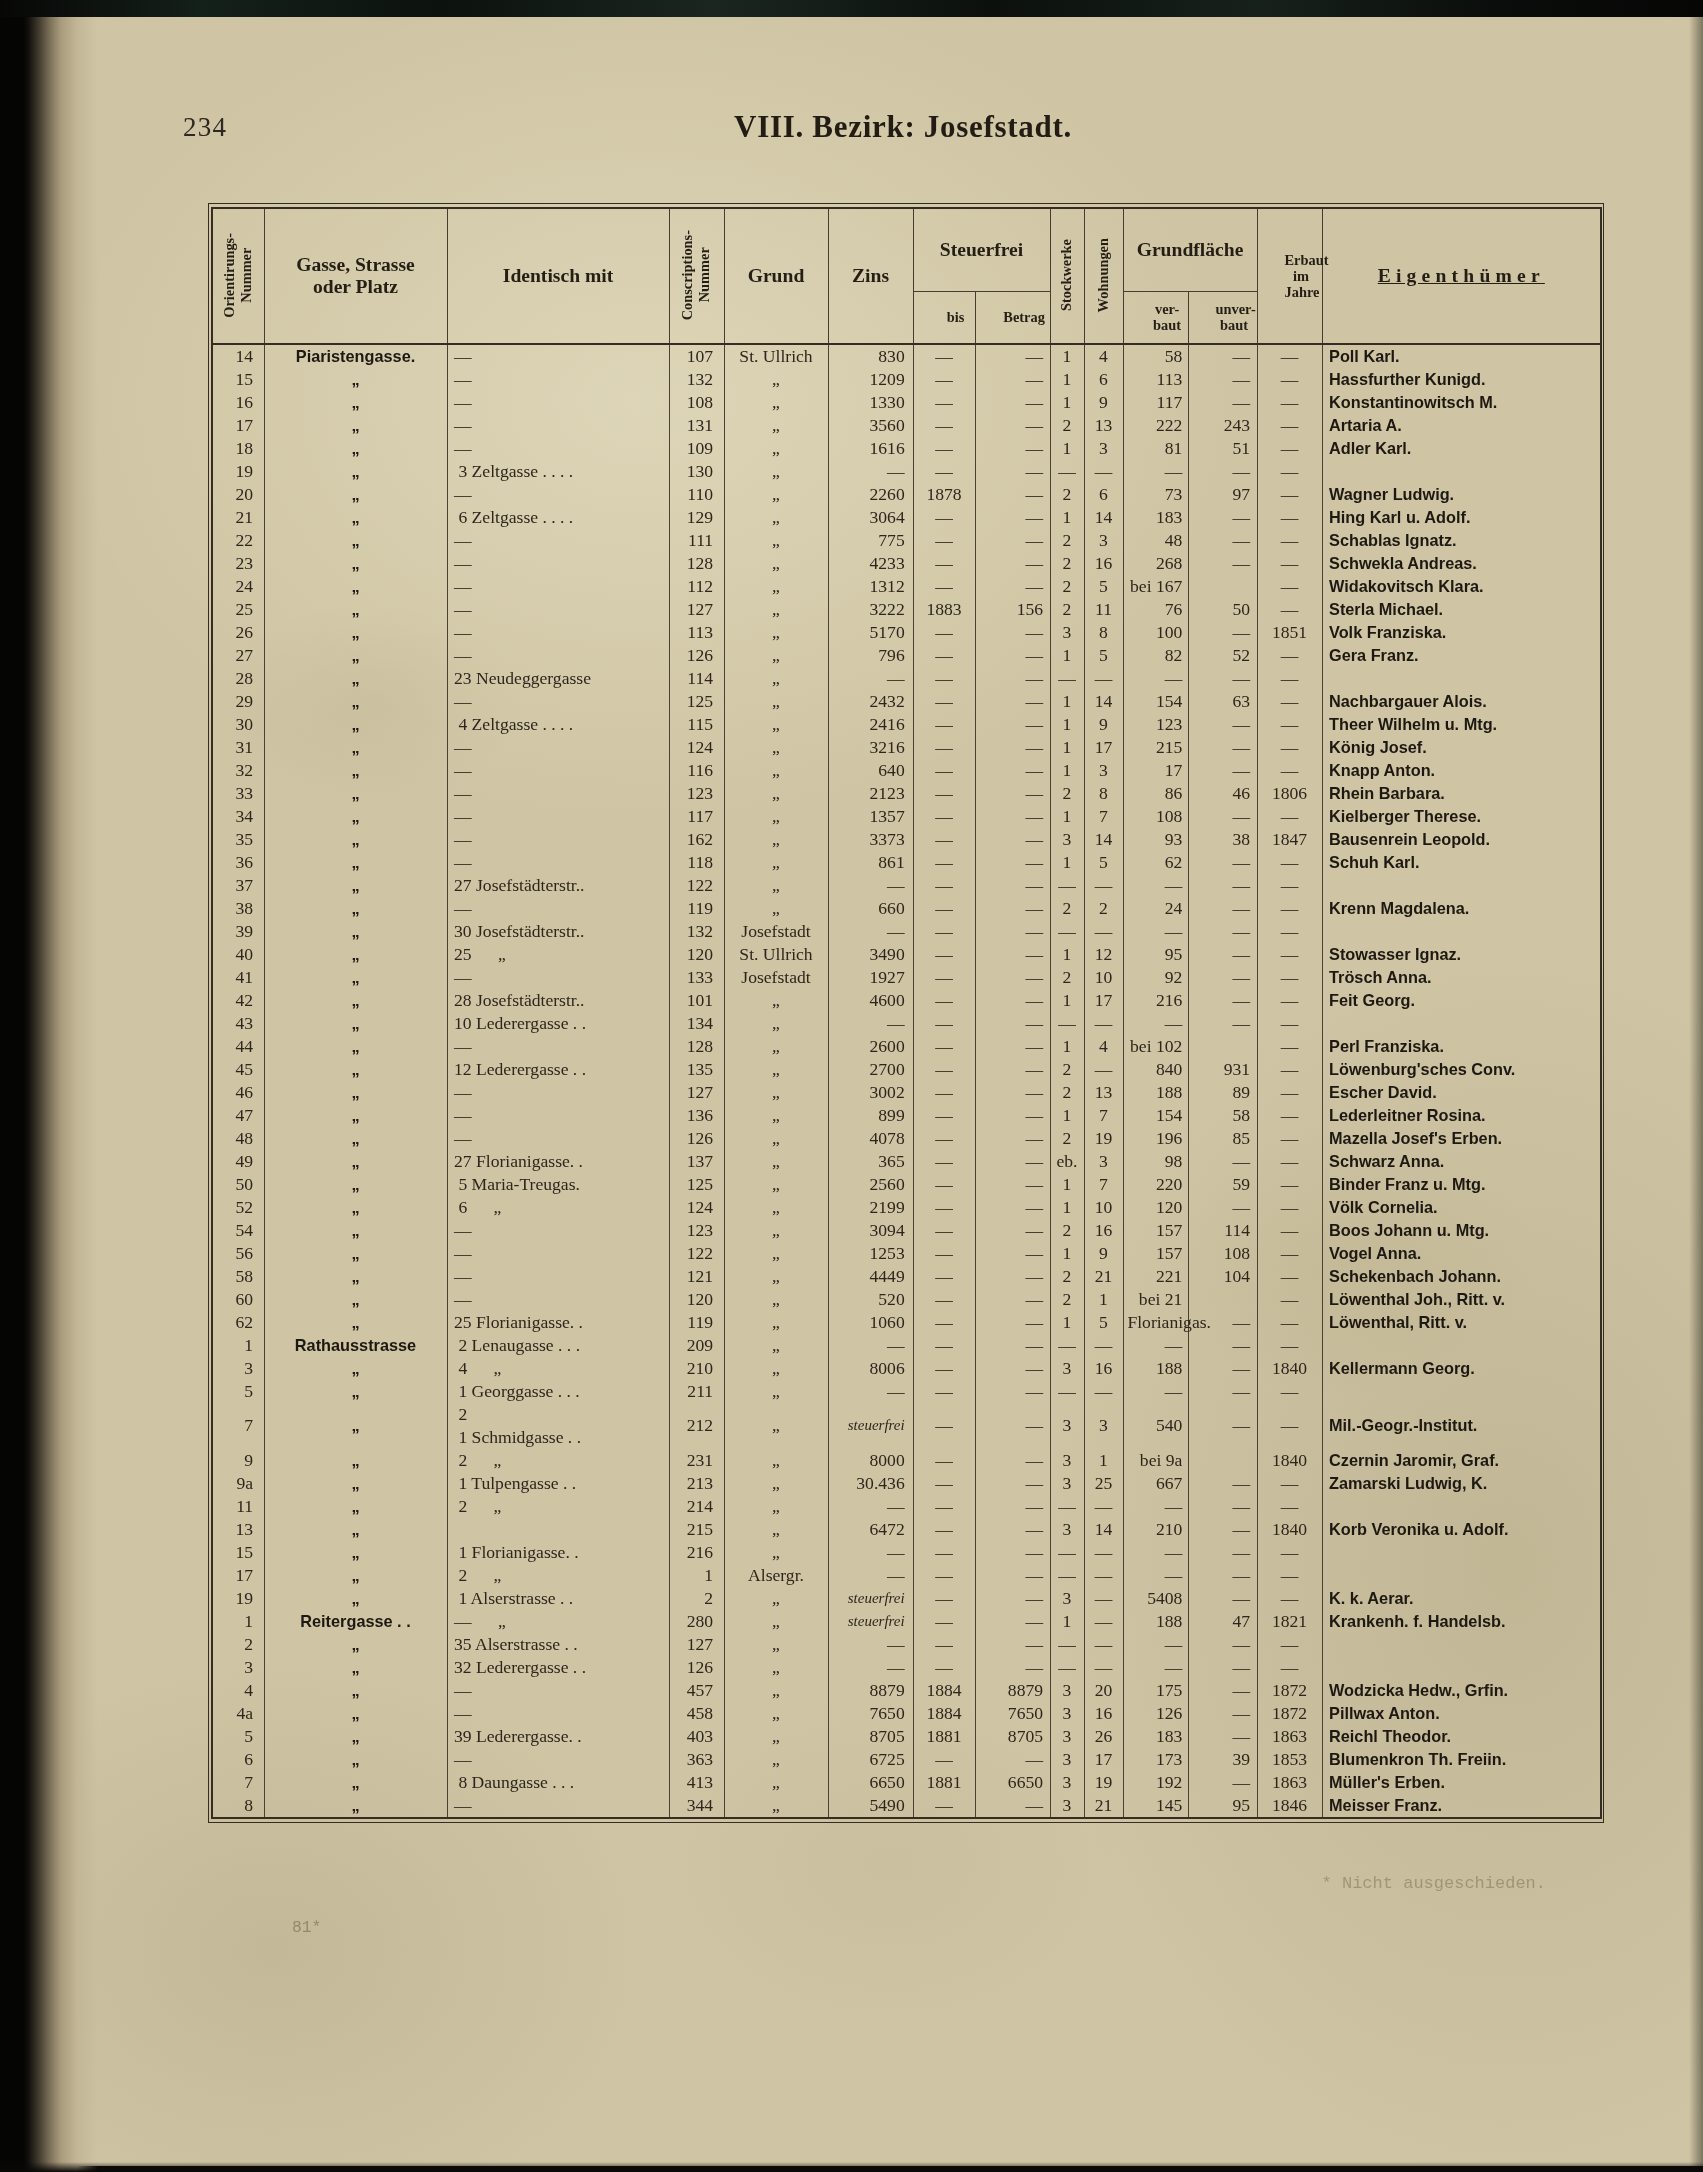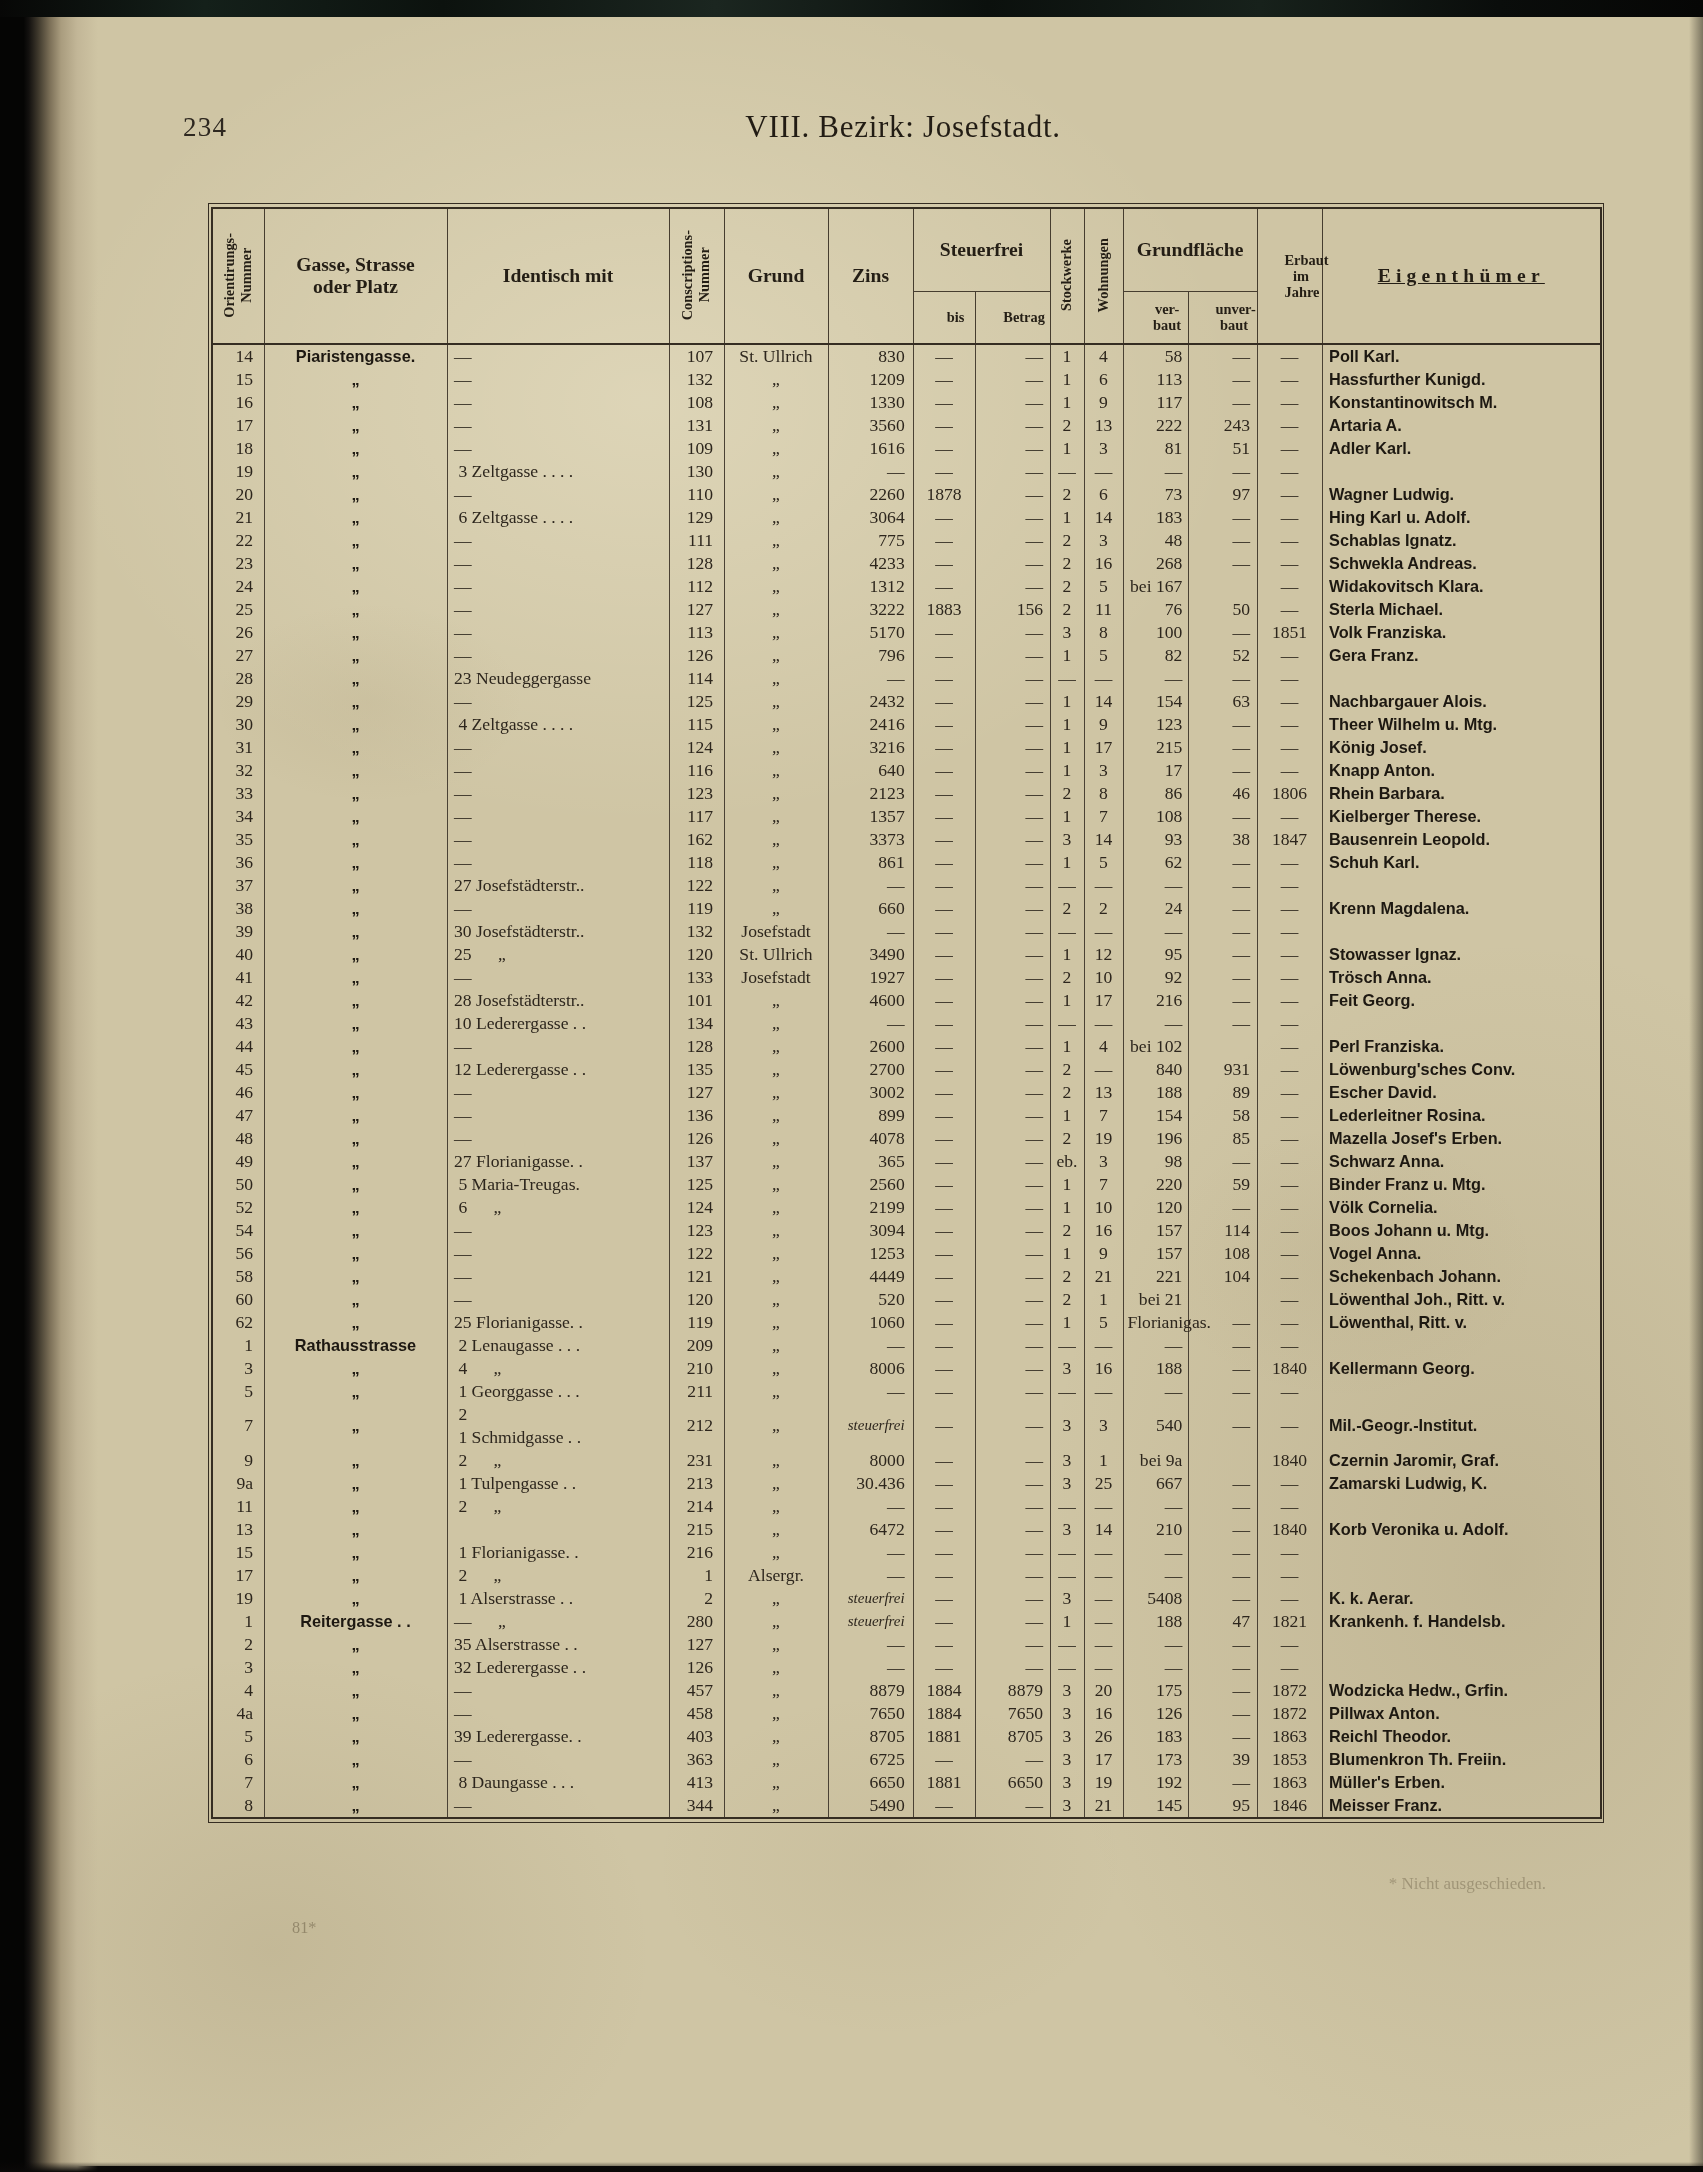--- a/index.html
+++ b/index.html
@@ -21,21 +21,21 @@
       radial-gradient(783px 1044px at 88% 72%, rgba(110,92,56,0.14), transparent 60%),
       radial-gradient(587px 457px at 12% 90%, rgba(110,92,56,0.12), transparent 65%),
       #cfc5a4;}
   .mottle{position:absolute;inset:0;pointer-events:none;
     background:
       radial-gradient(222px 144px at 18% 32%, rgba(120,100,60,0.07), transparent 70%),
       radial-gradient(274px 196px at 78% 58%, rgba(120,100,60,0.06), transparent 70%),
       radial-gradient(339px 248px at 50% 86%, rgba(120,100,60,0.06), transparent 70%);}
   .pagenum{position:absolute;left:106px;top:98px;font-size:27px;letter-spacing:1.3px;color:#2e2820;}
   .title{position:absolute;left:131px;width:1390px;top:95px;text-align:center;
-    font-weight:normal;font-size:31px;letter-spacing:0.7px;color:#221c14;}
+    font-weight:bold;font-size:31px;letter-spacing:0.7px;color:#221c14;}
   
   .table-wrap{position:absolute;left:131px;top:189px;width:1390px;
     border:1.3px solid #352d22;padding:2.6px 2px;}
   table{width:100%;border-collapse:collapse;table-layout:fixed;border:2px solid #352d22;}
   th,td{padding:0 3.9px;overflow:visible;}
   thead th{border:1px solid #463d2f;border-bottom:2px solid #352d22;
     vertical-align:middle;text-align:center;color:#241e15;}
   thead .hsub{border-bottom:1px solid #463d2f;}
   .hh{font-size:19.6px;font-weight:bold;}
   .hsmall{font-size:14.4px;font-weight:bold;line-height:1.12;padding-left:27px;}
@@ -58,21 +58,21 @@
   td.c7{text-align:right;padding-right:6.5px;}
   td.c8{text-align:center;padding:0 1.3px;}
   td.c9{text-align:center;padding:0 1.3px;}
   td.c10{text-align:right;padding-right:5.2px;}
   td.c11{text-align:right;padding-right:6.5px;}
   td.c12{text-align:center;padding:0 1.3px;}
   td.c13{text-align:left;font-weight:bold;font-family:"Liberation Sans",sans-serif;
     font-size:16.3px;color:#1d1811;padding-left:6.5px;}
   td.sf{font-style:italic;font-size:15px;}
   
-  .ghost{position:absolute;color:rgba(75,63,40,0.32);pointer-events:none;}
+  .ghost{position:absolute;color:rgba(75,63,40,0.32);pointer-events:none;font-family:Liberation Mono, monospace;}
   .ghost-footnote{right:157px;top:1860px;font-size:17px;}
   .ghost-mark{left:215px;top:1904px;font-size:16.3px;color:rgba(75,63,40,0.40);}
 </style>
 </head>
 <body>
 
 <div class="scan">
   <div class="left-binding"></div>
   <div class="top-edge"></div>
 

